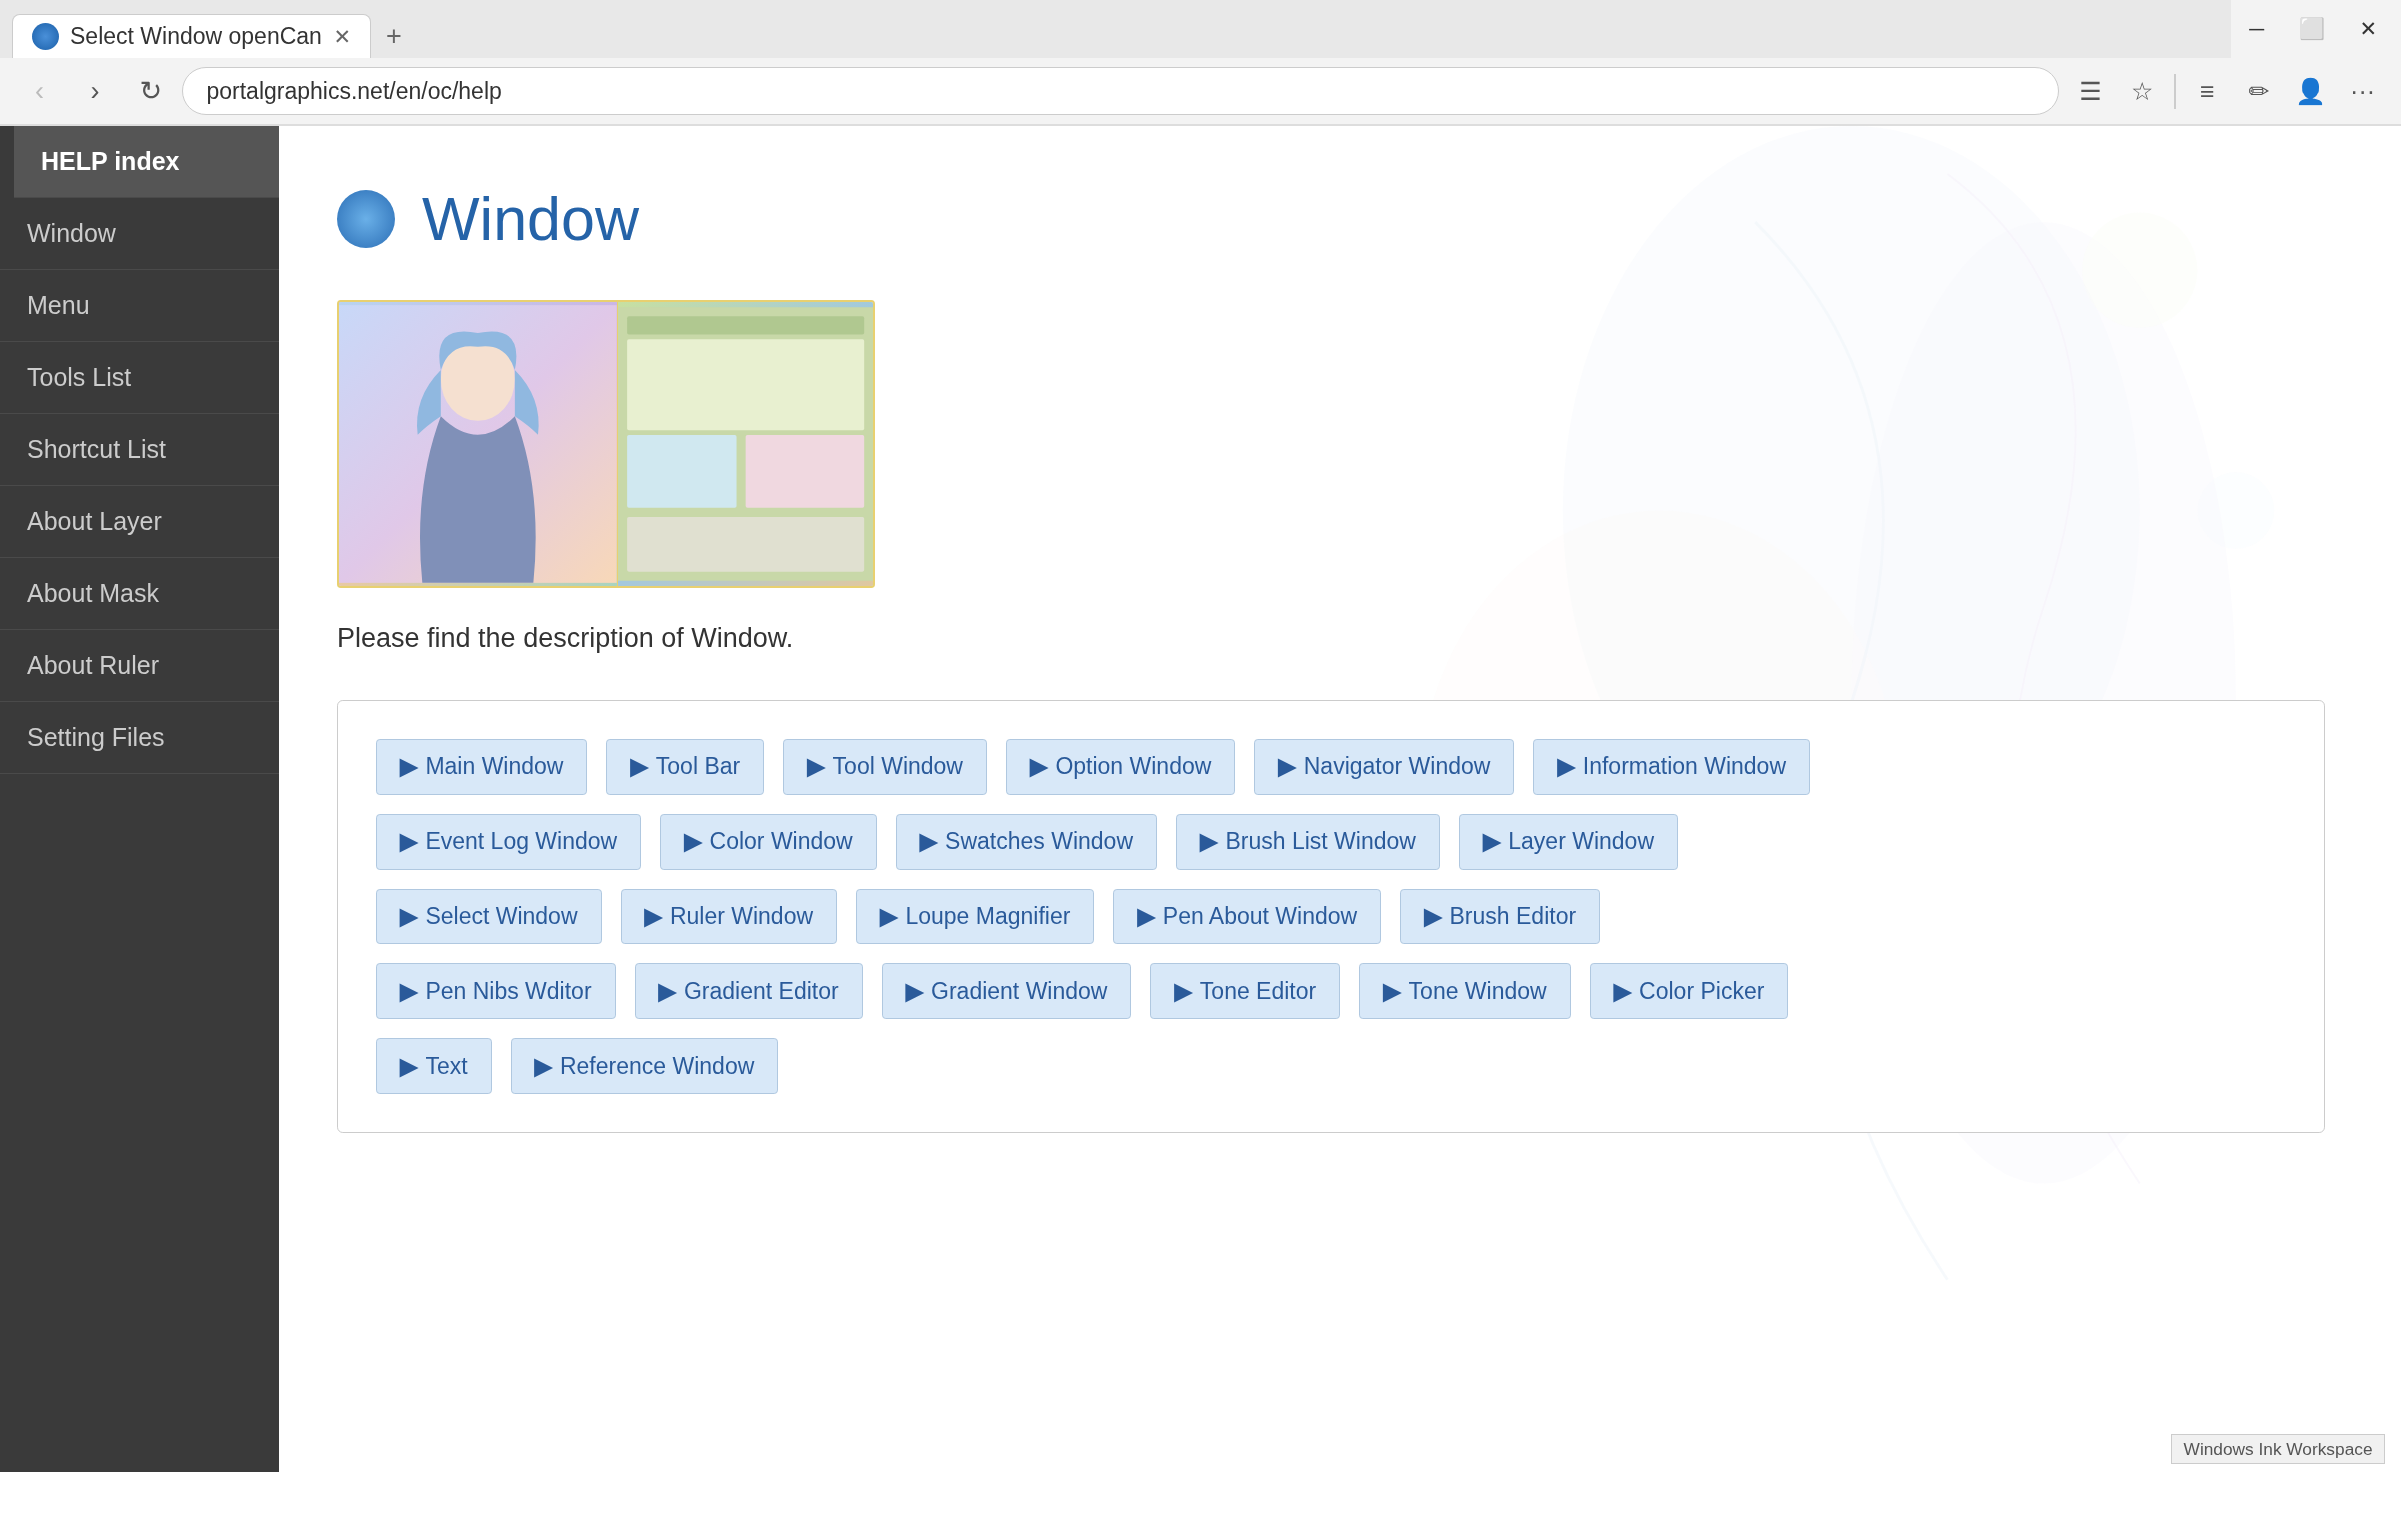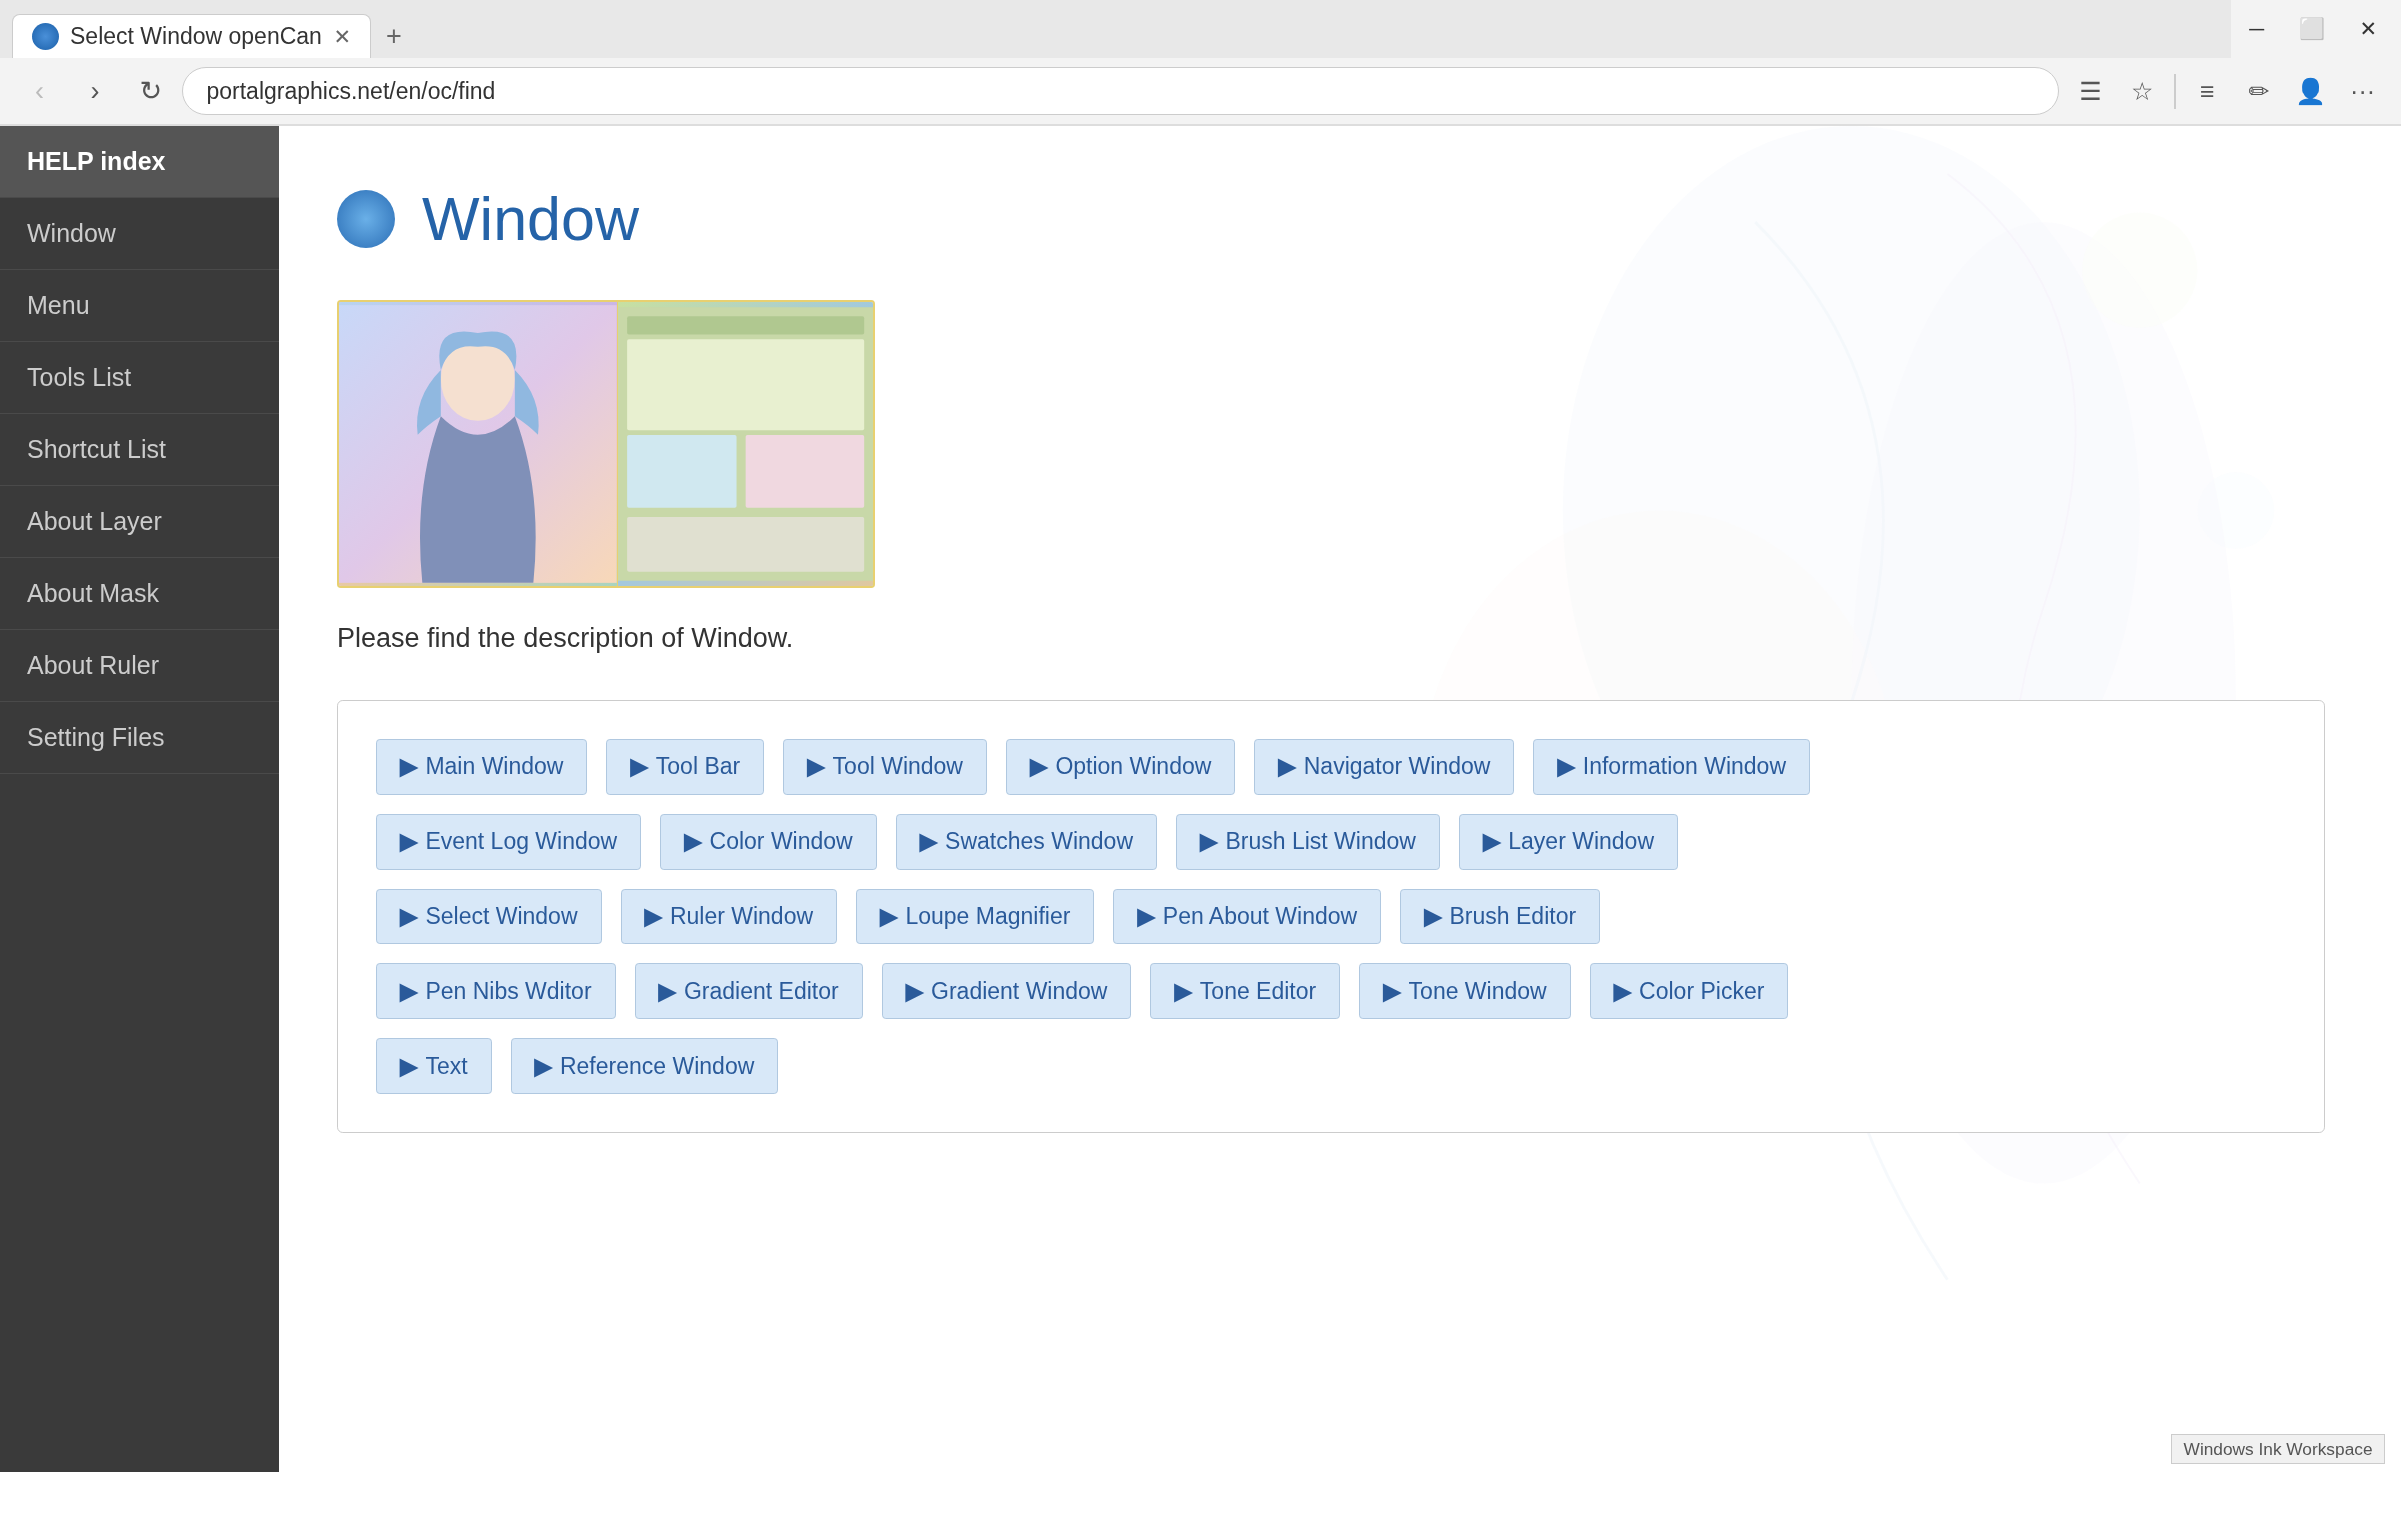--- a/index.html
+++ b/index.html
@@ -171,20 +171,21 @@
       padding: 21px 27px;
       font-size: 25px;
       color: #ccc;
       cursor: pointer;
       border-bottom: 1px solid #4a4a4a;
     }
     .sidebar-item.active {
       background: #555;
       color: #fff;
       font-weight: bold;
+      margin-left: 14px;
     }
 
     
     .content-area {
       flex: 1;
       overflow-y: auto;
       position: relative;
     }
     .content-bg {
       position: absolute;
@@ -320,21 +321,21 @@
       <div class="win-btn">⬜</div>
       <div class="win-btn close">✕</div>
     </div>
   </div>
 
   <div class="nav-bar">
     <div class="nav-btn disabled">‹</div>
     <div class="nav-btn">›</div>
     <div class="nav-btn">↻</div>
     <div class="address-bar">
-      <span>portalgraphics.net/en/oc/find</span>
+      <span>portalgraphics.net/en/oc/help</span>
     </div>
     <div class="toolbar-icons">
       <div class="toolbar-icon-btn">☰</div>
       <div class="toolbar-icon-btn">☆</div>
       <div style="width:1.9px;height:35px;background:#ccc;margin:0 3.8px;"></div>
       <div class="toolbar-icon-btn">≡</div>
       <div class="toolbar-icon-btn">✏</div>
       <div class="toolbar-icon-btn">👤</div>
       <div class="toolbar-icon-btn">···</div>
     </div>

